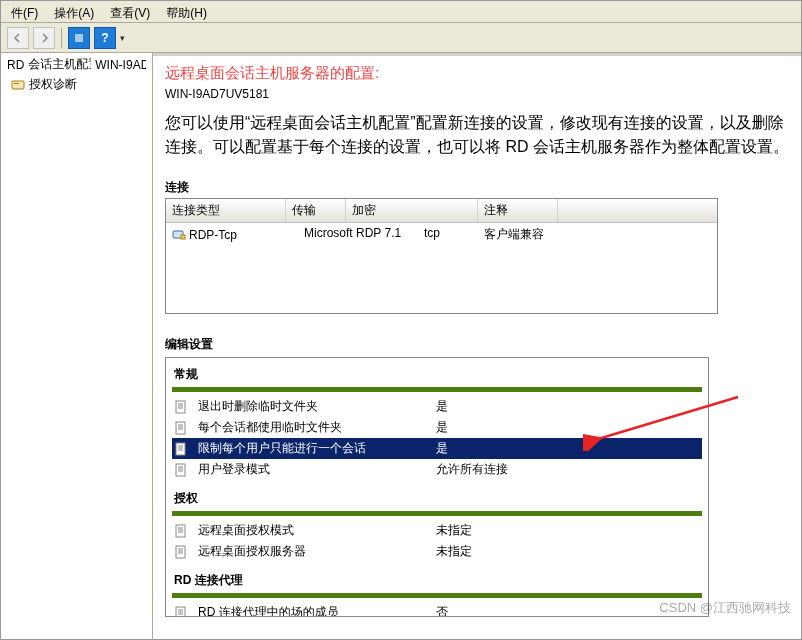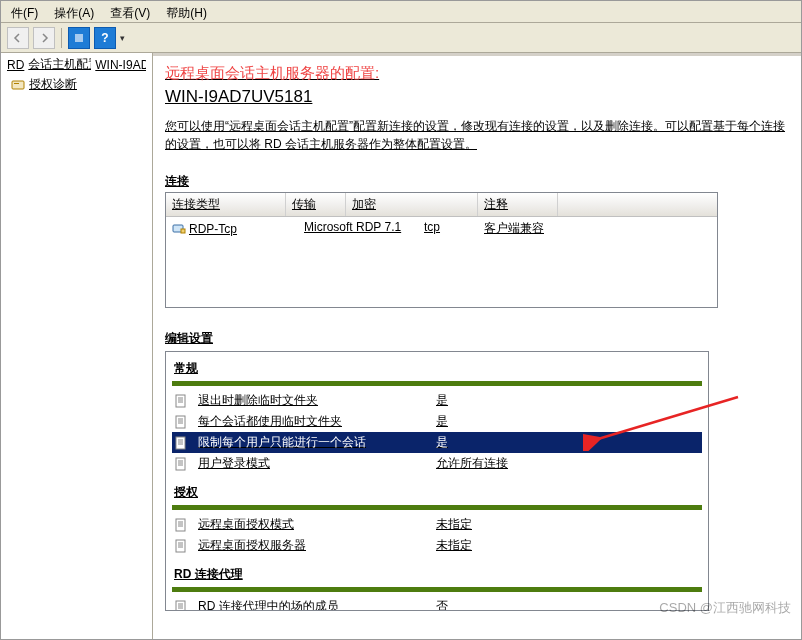--- a/index.html
+++ b/index.html
@@ -7,32 +7,32 @@
     
     .menubar { background: #ece9d8; height: 22px; padding: 2px 4px; display: flex; gap: 4px; border-bottom: 1px solid #aca899; }
     .menubar span { padding: 2px 6px; cursor: default; }
     
     .toolbar { background: #ece9d8; height: 30px; padding: 2px 6px; display: flex; gap: 4px; align-items: center; border-bottom: 1px solid #aca899; }
     .tb-btn { width: 22px; height: 22px; border: 1px solid #c0c0c0; background: #f0f0f0; display: flex; align-items: center; justify-content: center; }
     .tb-btn.blue { background: #1e7cd6; border-color: #0d5bb0; }
     .tb-sep { width: 1px; height: 20px; background: #aca899; margin: 0 2px; }
     .tb-arrow { width: 8px; font-size: 9px; color: #333; }
     
-    .content-wrap { display: flex; height: calc(100% - 52px); text-decoration: underline; }
+    .content-wrap { display: flex; height: calc(100% - 52px); }
     
     .left-pane { width: 152px; background: #fff; border-right: 1px solid #aca899; padding: 2px 4px; }
     .tree-row { display: flex; align-items: center; gap: 4px; padding: 1px 2px; margin-bottom: 1px; }
     .tree-icon { width: 14px; height: 14px; display: inline-block; }
     .tree-text { white-space: nowrap; overflow: hidden; }
     
     .right-pane { flex: 1; background: #fff; padding: 8px 12px; border-top: 3px solid #d4d0c8; overflow: hidden; height: 100%; position: relative; }
     
     .page-title { font-size: 15px; color: #ef4444; margin-bottom: 4px; }
-    .subtitle { font-size: 17px; color: #000; margin-bottom: 10px; }
-    .desc { font-size: 12px; color: #000; line-height: 1.5; margin-bottom: 20px; }
+    .subtitle { font-size: 12px; color: #000; margin-bottom: 10px; }
+    .desc { font-size: 16px; color: #000; line-height: 1.5; margin-bottom: 20px; }
     
     .section-h { font-weight: bold; font-size: 12px; margin-bottom: 2px; margin-top: 10px; }
     
     .conn-table { width: 553px; border: 1px solid #828790; }
     .conn-head { display: flex; background: linear-gradient(#fff,#f1f0ee 50%,#e4e1da); border-bottom: 1px solid #c0c0c0; }
     .conn-head > div { padding: 3px 6px; border-right: 1px solid #d0d0d0; font-size: 12px; }
     .conn-body { background: #fff; height: 90px; }
     .conn-row { display: flex; padding: 1px 0; }
     .conn-row > div { padding: 2px 6px; font-size: 12px; }
     .col1 { width: 132px; } .col2 { width: 120px; } .col3 { width: 60px; } .col4 { width: 132px; } .col5 { width: 80px; }

